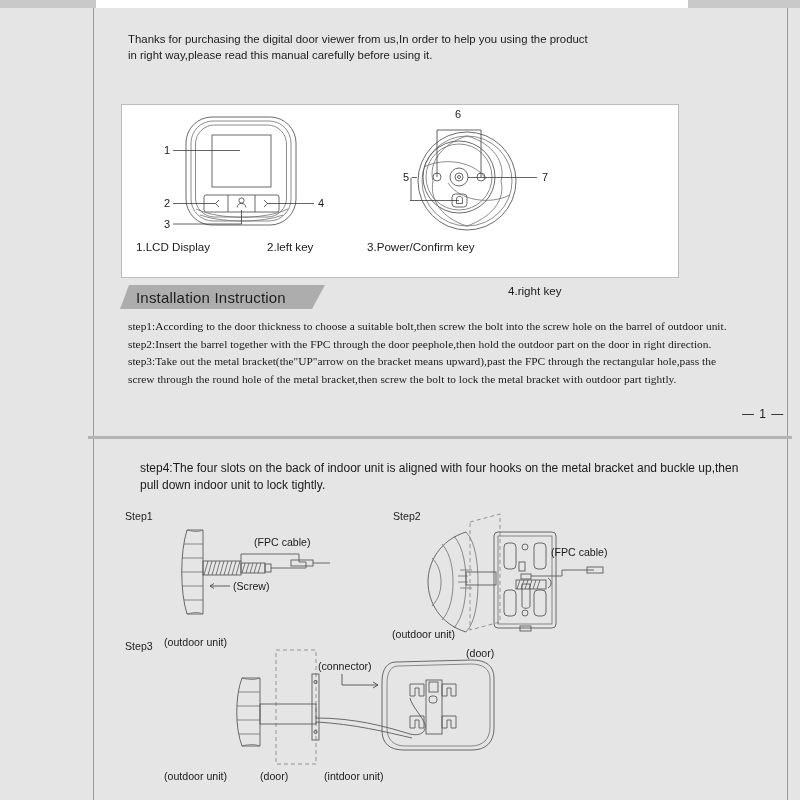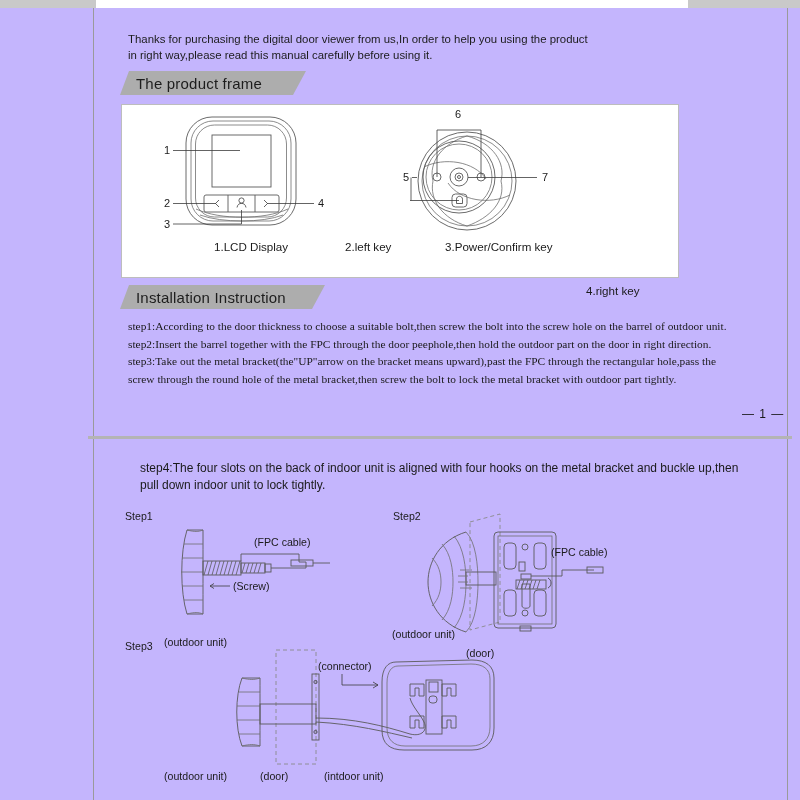--- a/index.html
+++ b/index.html
@@ -1,18 +1,18 @@
 <!DOCTYPE html>
 <html><head>
 <meta charset="utf-8">
 <style>
   html,body{margin:0;padding:0;background:#ffffff;}
   body{width:800px;height:800px;overflow:hidden;font-family:"Liberation Sans",sans-serif;color:#1a1a1a;}
 
-  #sheet{position:relative;width:800px;height:800px;background:#c4b5fd;}
+  #sheet{position:relative;width:800px;height:800px;background:#e5e5e5;}
 
   
   .top-strip{position:absolute;left:0;top:0;width:800px;height:8px;background:#c9c9c9;}
   .top-strip-white{position:absolute;left:96px;top:0;width:592px;height:8px;background:#ffffff;}
 
   
   .frame-left{position:absolute;left:93px;top:8px;width:1px;height:792px;background:#9a9a9a;}
   .frame-right{position:absolute;left:787px;top:8px;width:1px;height:792px;background:#9a9a9a;}
   .page-divider{position:absolute;left:88px;top:436px;width:704px;height:3px;background:#b4b4b4;}
 
@@ -30,21 +30,21 @@
           clip-path:polygon(9px 0,100% 0,calc(100% - 13px) 100%,0 100%);}
   .banner span{font-size:15px;color:#1d1d1d;padding-left:16px;letter-spacing:.2px;
                font-family:"Liberation Sans",sans-serif;}
   #banner-product{left:26px;top:62px;width:186px;}
   #banner-install{left:26px;top:276px;width:205px;}
 
   
   .diagram-box{position:absolute;left:27px;top:95px;width:556px;height:172px;
                border:1px solid #bdbdbd;background:#ffffff;}
   .legend{position:absolute;left:42px;top:228px;width:540px;font-size:11.6px;line-height:20px;}
-  .legend-row{display:flex;justify-content:flex-end;}
+  .legend-row{display:flex;}
   .legend-row .c1{width:111px;}
   .legend-row .c2{width:100px;margin-left:20px;}
   .legend-row .c3{width:141px;}
   .legend-row .c4{width:90px;margin-top:44px;}
 
   
   .steps{position:absolute;left:34px;top:309px;width:600px;font-size:11.4px;line-height:17.5px;}
   .steps p{margin:0;font-family:Liberation Serif, serif;}
   .page-num{position:absolute;left:648px;top:398px;font-size:12px;color:#1a1a1a;letter-spacing:1px;}
 
@@ -72,23 +72,20 @@
   <div class="frame-right"></div>
   <div class="page-divider"></div>
 
   <div class="page page1">
 
     <div class="intro">
       <div>Thanks for purchasing the digital door viewer  from us,In order to help you using the product</div>
       <div>in right way,please read this manual carefully before using it.</div>
     </div>
 
-    <div class="banner" id="banner-product">
-      <span>The product frame</span>
-    </div>
 
     <div class="diagram-box">
       <svg width="556" height="172" viewBox="0 0 556 172">
 
         <g>
 
           <rect class="ln" x="64" y="12" width="110" height="108" rx="26" ry="26"></rect>
           <rect class="ln2" x="69" y="16" width="100" height="100" rx="22" ry="22"></rect>
           <rect class="ln2" x="73.5" y="20" width="91" height="92" rx="19" ry="19"></rect>
 

